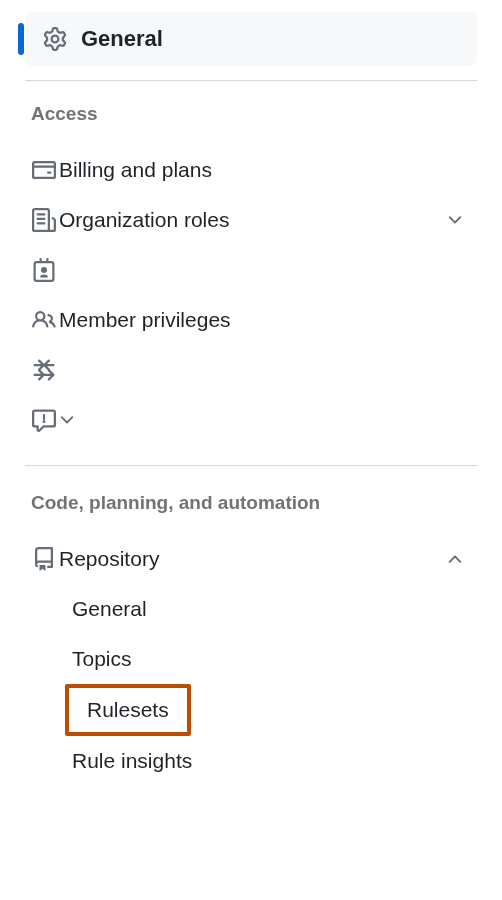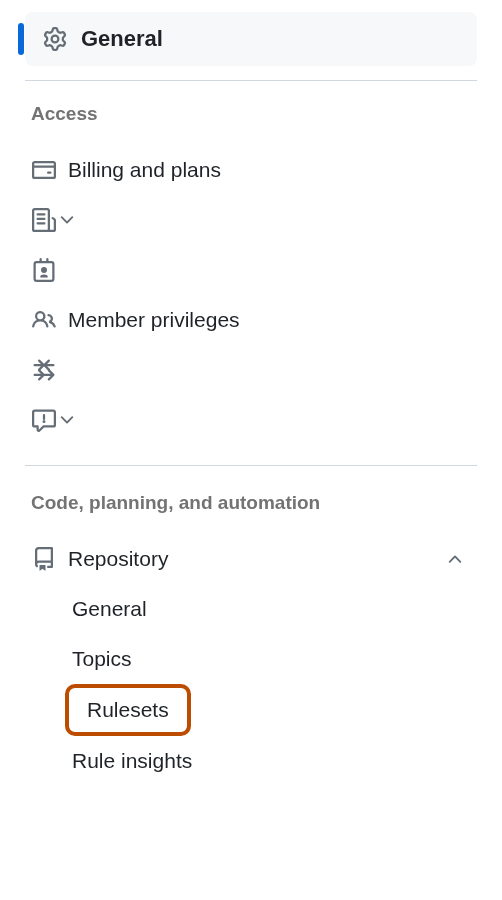--- a/index.html
+++ b/index.html
@@ -58,41 +58,41 @@
     .nav-item .icon {
       width: 26px;
       display: flex;
       align-items: center;
       justify-content: center;
       flex-shrink: 0;
     }
     .nav-item .label {
       font-size: 21px;
       font-weight: 400;
-      margin-left: 11px;
+      margin-left: 2px;
       color: #1f2328;
       flex: 1;
     }
     .chevron {
       display: flex;
       align-items: center;
       color: #656d76;
       padding-right: 6px;
     }
     .sub-item {
       padding: 13px 6px 13px 47px;
       font-size: 21px;
       font-weight: 400;
       color: #1f2328;
       cursor: pointer;
     }
     .sub-item.highlighted-box {
       display: inline-block;
       border: 4px solid #bc4c00;
-      border-radius: 10px;
+      border-radius: 2px;
       margin-left: 40px;
       padding: 10px 18px;
     }
     svg { display: block; }
   </style>
 </head>
 <body>
 
 <div class="active-item">
   <div class="active-marker"></div>
@@ -117,20 +117,21 @@
   </span>
   <span class="label">Billing and plans</span>
 </div>
 
 <div class="nav-item">
   <span class="icon">
     <svg width="24" height="24" viewBox="0 0 16 16" fill="#656d76">
         <path d="M1.75 16A1.75 1.75 0 0 1 0 14.25V1.75C0 .784.784 0 1.75 0h8.5C11.216 0 12 .784 12 1.75v12.5c0 .085-.006.168-.018.25h2.268a.25.25 0 0 0 .25-.25V8.285a.25.25 0 0 0-.111-.208l-1.055-.703a.749.749 0 1 1 .832-1.248l1.055.703c.487.325.779.871.779 1.456v5.965A1.75 1.75 0 0 1 14.25 16Zm8.75-1.5V1.75a.25.25 0 0 0-.25-.25h-8.5a.25.25 0 0 0-.25.25v12.5c0 .138.112.25.25.25h8.5a.25.25 0 0 0 .25-.25ZM3.75 3.5h4.5a.75.75 0 0 1 0 1.5h-4.5a.75.75 0 0 1 0-1.5ZM3 7.25a.75.75 0 0 1 .75-.75h4.5a.75.75 0 0 1 0 1.5h-4.5A.75.75 0 0 1 3 7.25Zm.75 2.25h4.5a.75.75 0 0 1 0 1.5h-4.5a.75.75 0 0 1 0-1.5Z"></path>
       </svg>
   </span>
+  <span class="label">Organization roles</span>
   <span class="chevron">
     <svg width="20" height="20" viewBox="0 0 16 16" fill="#656d76">
         <path d="M12.78 5.22a.749.749 0 0 1 0 1.06l-4.25 4.25a.749.749 0 0 1-1.06 0L3.22 6.28a.749.749 0 1 1 1.06-1.06L8 8.939l3.72-3.719a.749.749 0 0 1 1.06 0Z"></path>
       </svg>
   </span>
 </div>
 
 <div class="nav-item">
   <span class="icon">
     <svg width="24" height="24" viewBox="0 0 16 16" fill="#656d76">

